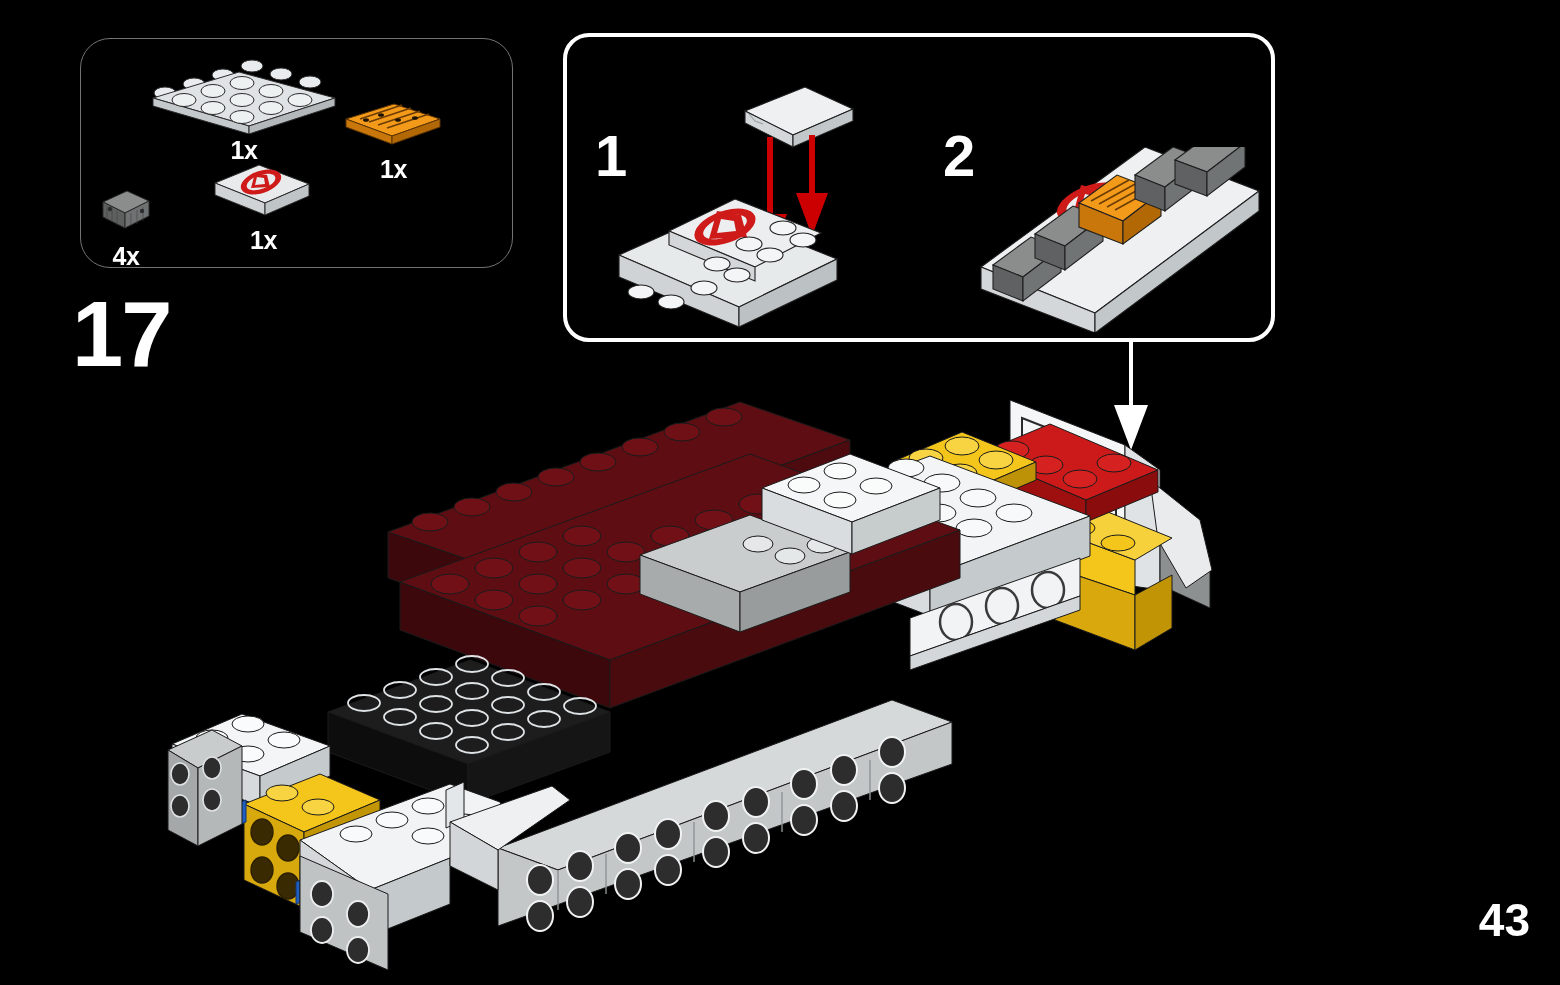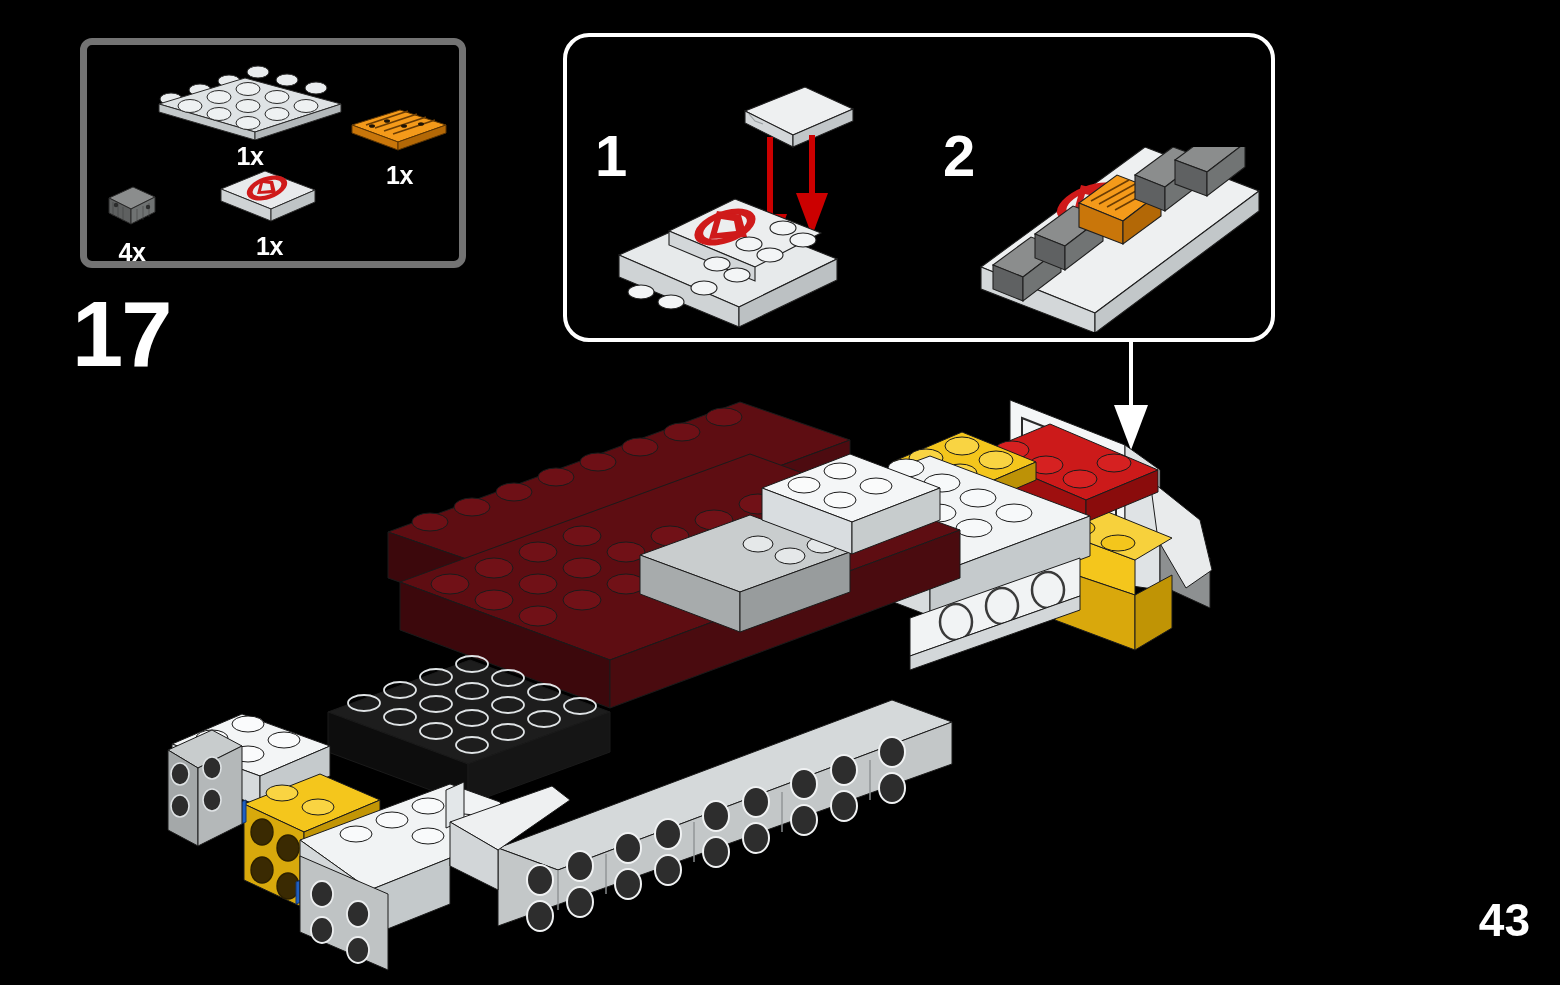--- a/index.html
+++ b/index.html
@@ -21,24 +21,24 @@
     position: absolute;
     inset: 0;
     background: #000000;
   }
 
   
   .parts-box {
     position: absolute;
     left: 80px;
     top: 38px;
-    width: 386px;
+    width: 433px;
     height: 230px;
-    border: 7px solid #737373;
-    border-radius: 12px;
+    border: 1px solid #737373;
+    border-radius: 30px;
     box-sizing: border-box;
   }
   .part-slot {
     position: absolute;
     text-align: center;
   }
   .part-qty {
     font-size: 25px;
     font-weight: bold;
     color: #ffffff;
@@ -185,21 +185,21 @@
               <ellipse cx="62" cy="29" rx="3" ry="1.8"></ellipse>
               <ellipse cx="79" cy="27" rx="3" ry="1.8"></ellipse>
               <ellipse cx="30" cy="29" rx="3" ry="1.8"></ellipse>
             </g>
           </g>
         </svg>
       </div>
       <div class="part-qty">1x</div>
     </div>
 
-    <div class="part-slot" style="left:4px; top:131px; width:82px;">
+    <div class="part-slot" style="left:4px; top:141px; width:82px;">
       <div class="part-art" style="height:60px;">
         <svg width="82" height="60" viewBox="0 0 82 60">
           <g stroke="#2a2a2a" stroke-width="1">
             <polygon points="18,22 42,11 64,21 40,33" fill="#8b8d8d"></polygon>
             <polygon points="18,22 18,37 40,48 40,33" fill="#5e6060"></polygon>
             <polygon points="40,33 40,48 64,36 64,21" fill="#6f7272"></polygon>
             <g stroke="#3a3a3a" stroke-width="0.8" opacity="0.65" fill="none">
               <line x1="22" y1="26" x2="22" y2="40"></line>
               <line x1="27" y1="28" x2="27" y2="42"></line>
               <line x1="32" y1="31" x2="32" y2="45"></line>

